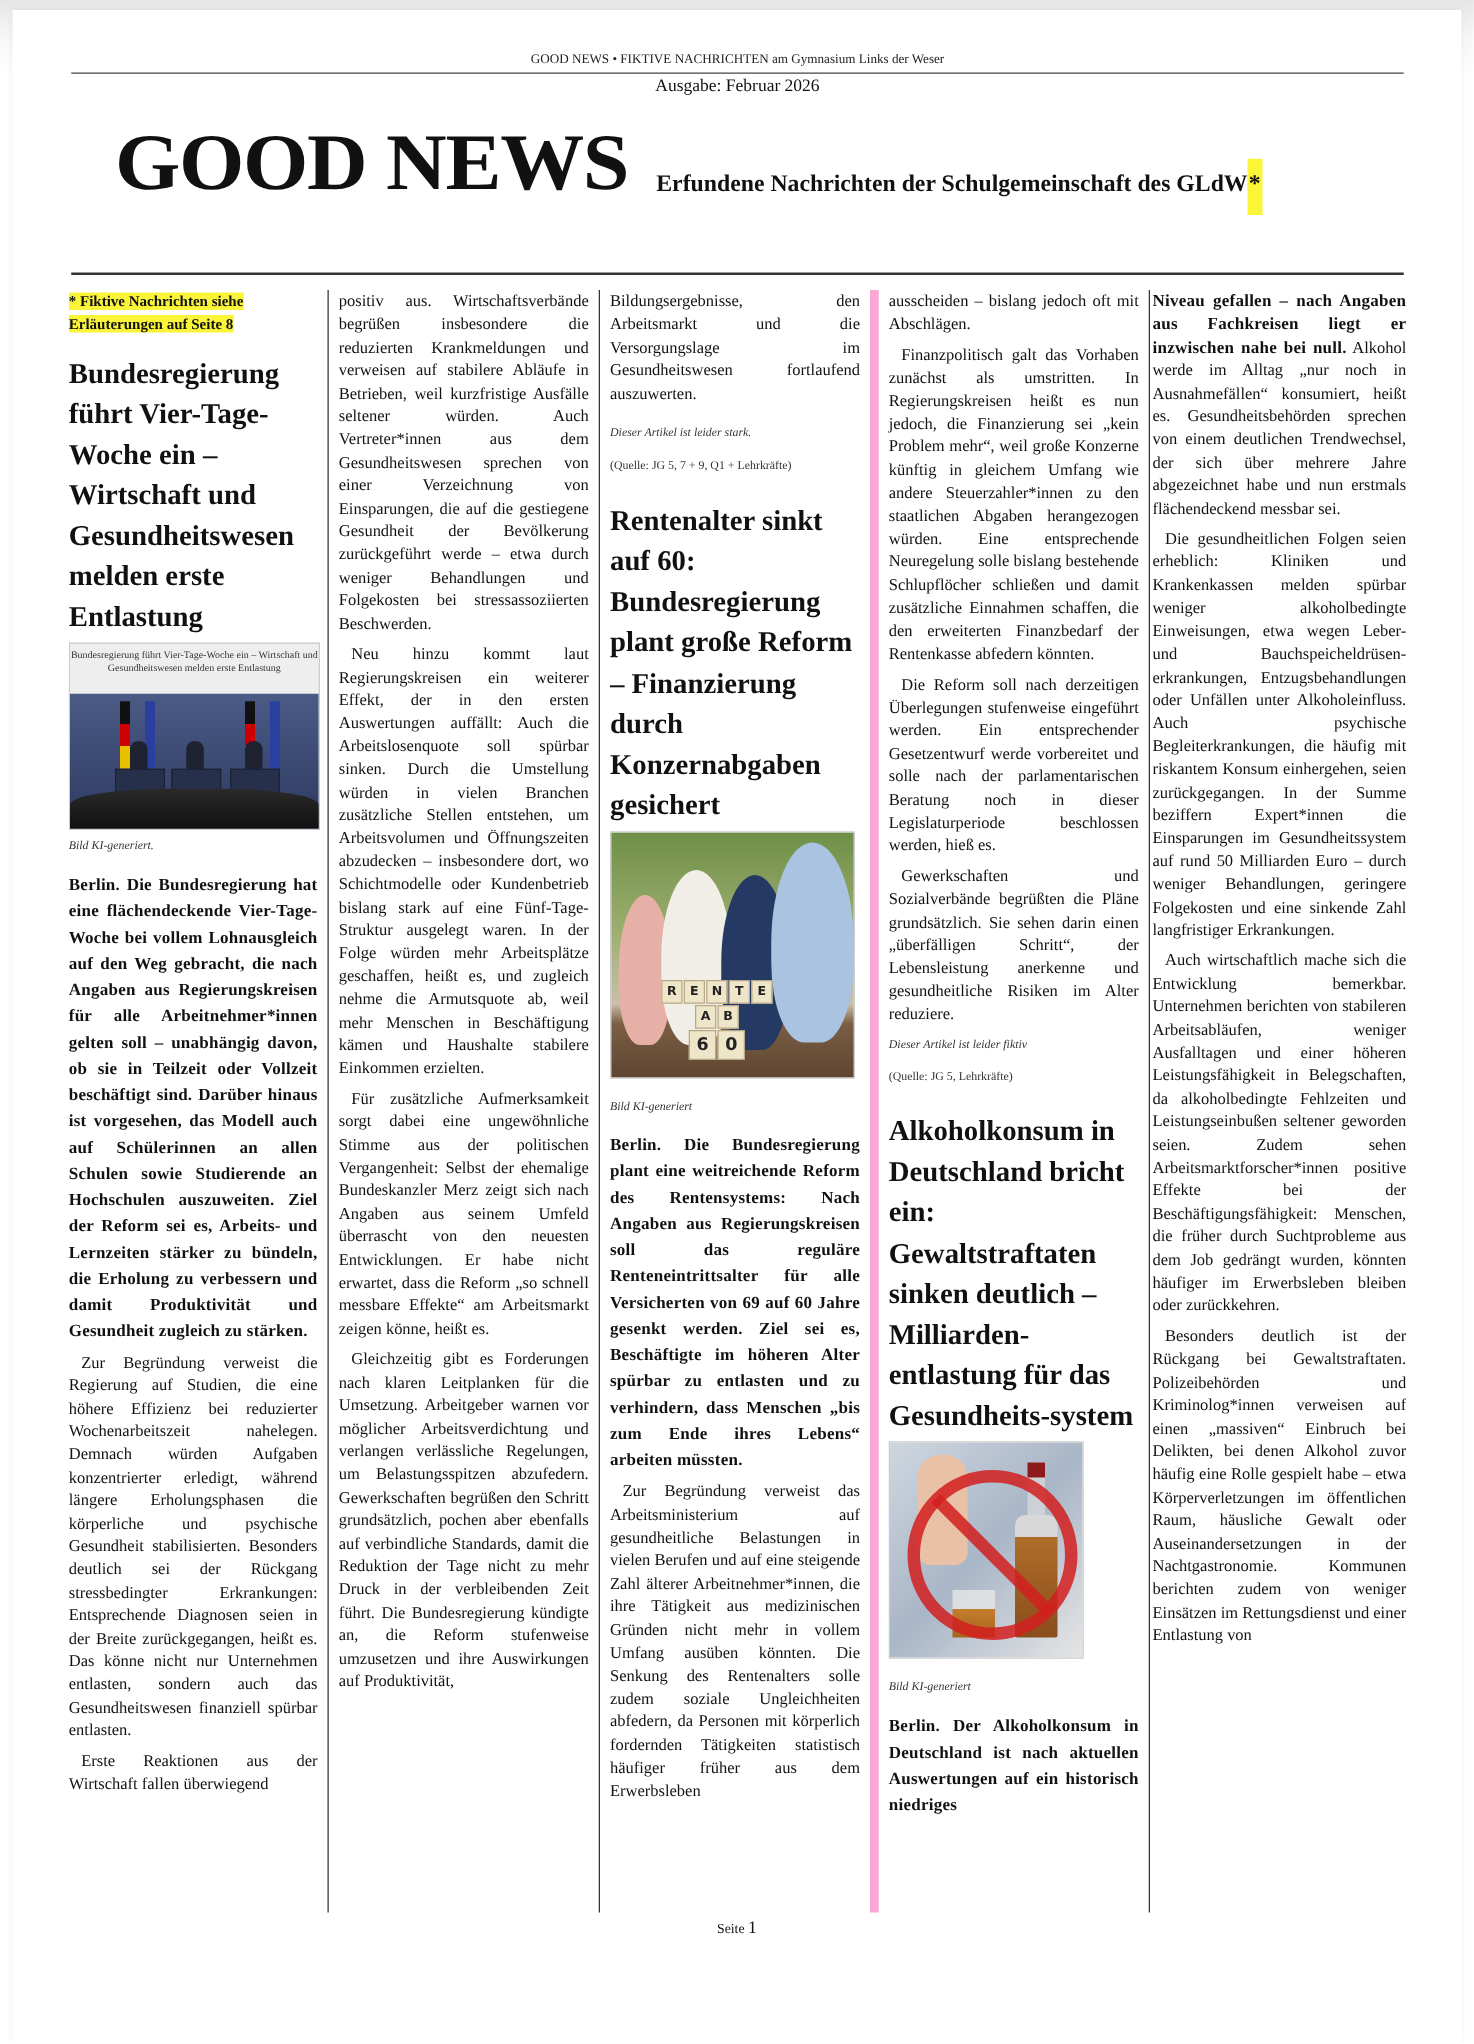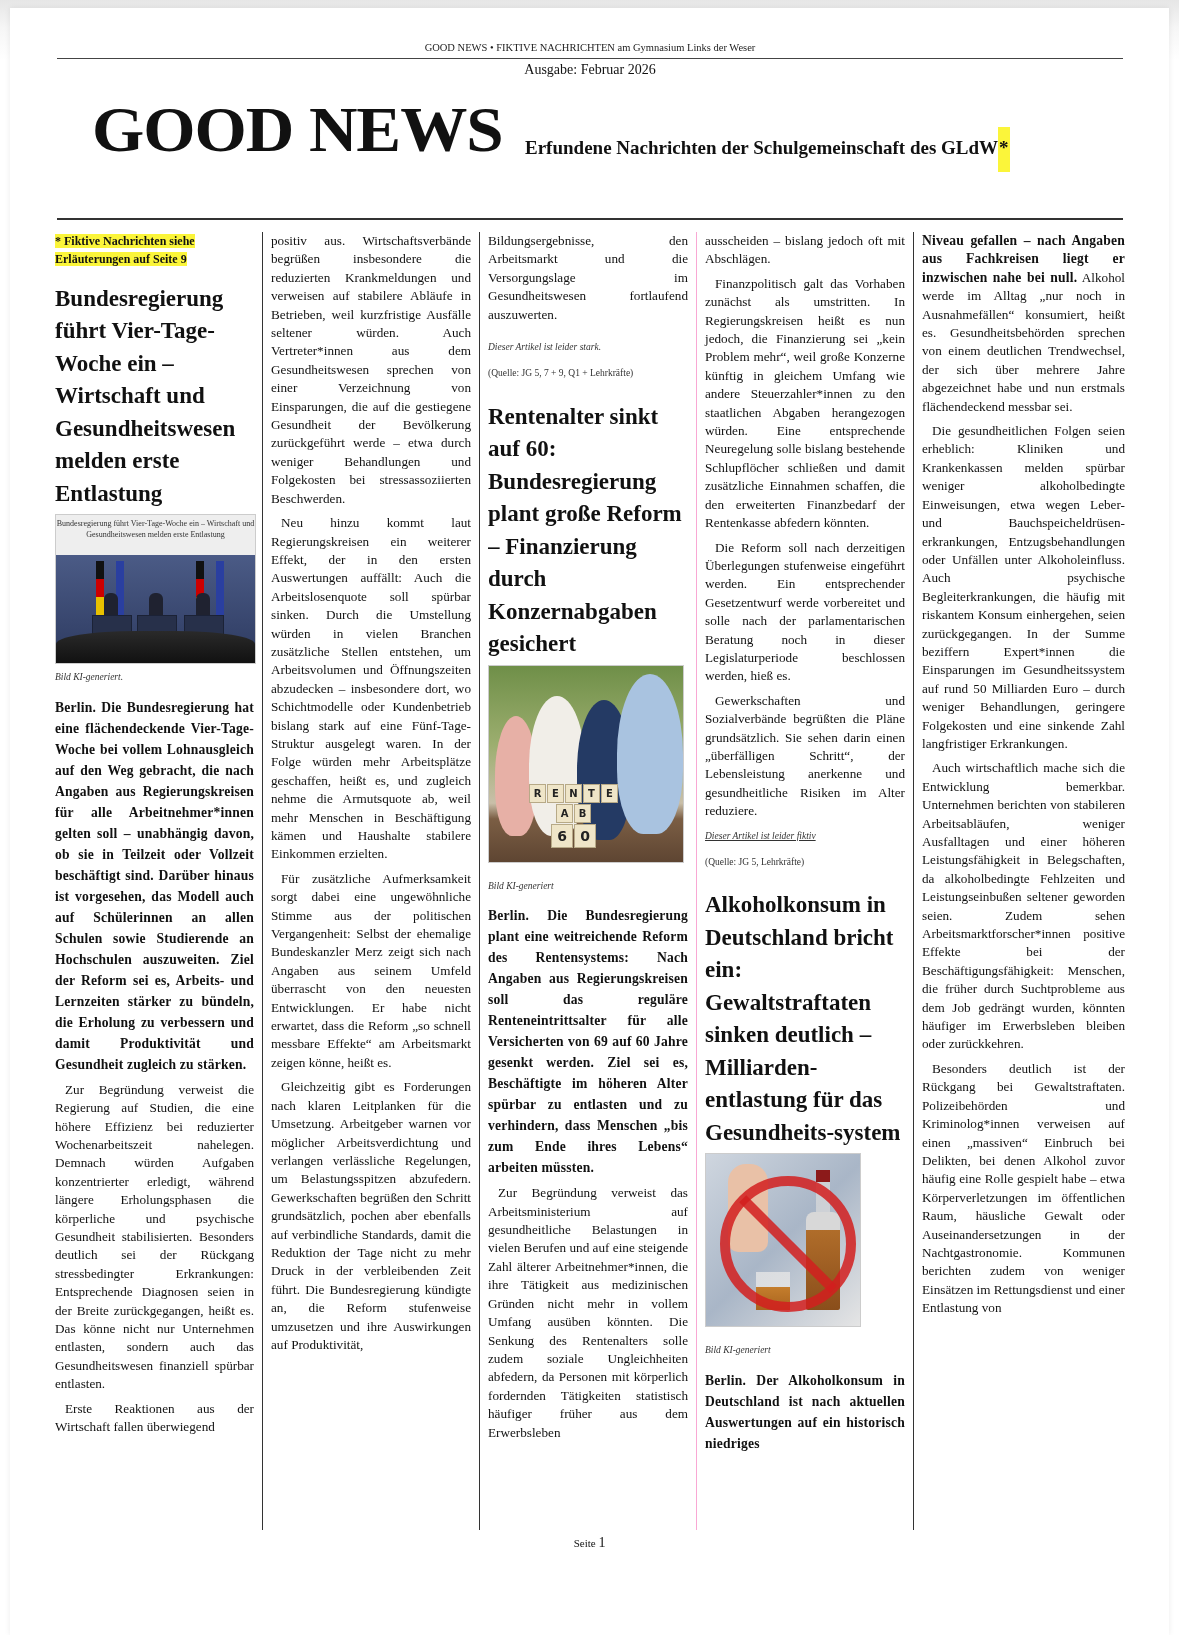--- a/index.html
+++ b/index.html
@@ -83,21 +83,21 @@
 <div class="issue">Ausgabe: Februar 2026</div>
 <div class="masthead">GOOD NEWS</div>
 <div class="tagline"><span>Erfundene Nachrichten der Schulgemeinschaft des GLdW</span><span class="hl">*</span></div>
 <div class="rule2"></div>
 
 <div class="columns">
 
   <div class="col c1 bordered">
     <div class="note">
       <span class="note-hl">* Fiktive Nachrichten siehe</span><br>
-      <span class="note-hl">Erläuterungen auf Seite 9</span>
+      <span class="note-hl">Erläuterungen auf Seite 8</span>
     </div>
     <h2 class="head">Bundesregierung führt Vier-Tage-Woche ein – Wirtschaft und Gesundheitswesen melden erste Entlastung</h2>
     <div class="photo photo1">
       <div class="ptitle">Bundesregierung führt Vier-Tage-Woche ein – Wirtschaft und Gesundheitswesen melden erste Entlastung</div>
       <div class="stage">
         <div class="flag" style="left:40px;background:linear-gradient(#111 33%,#c00 33%,#c00 66%,#e8c100 66%);"></div>
         <div class="flag" style="left:60px;background:#2a3fa0;"></div>
         <div class="flag" style="left:140px;background:linear-gradient(#111 33%,#c00 33%,#c00 66%,#e8c100 66%);"></div>
         <div class="flag" style="left:160px;background:#2a3fa0;"></div>
         <div class="speaker" style="left:48px;"></div>
@@ -142,26 +142,26 @@
         <div class="tile" style="left:85px;top:138px;">B</div>
         <div class="tile big" style="left:62px;top:158px;">6</div>
         <div class="tile big" style="left:85px;top:158px;">0</div>
       </div>
     </div>
     <div class="caption" style="margin-top:14px;">Bild KI-generiert</div>
     <p class="lead">Berlin. Die Bundesregierung plant eine weitreichende Reform des Rentensystems: Nach Angaben aus Regierungskreisen soll das reguläre Renteneintrittsalter für alle Versicherten von 69 auf 60 Jahre gesenkt werden. Ziel sei es, Beschäftigte im höheren Alter spürbar zu entlasten und zu verhindern, dass Menschen „bis zum Ende ihres Lebens“ arbeiten müssten.</p>
     <p>Zur Begründung verweist das Arbeitsministerium auf gesundheitliche Belastungen in vielen Berufen und auf eine steigende Zahl älterer Arbeitnehmer*innen, die ihre Tätigkeit aus medizinischen Gründen nicht mehr in vollem Umfang ausüben könnten. Die Senkung des Rentenalters solle zudem soziale Ungleichheiten abfedern, da Personen mit körperlich fordernden Tätigkeiten statistisch häufiger früher aus dem Erwerbsleben</p>
   </div>
 
-  <div class="col c4 bordered" style="border-left:1px solid #f9a8d4; padding-left:8px; left:641px;">
+  <div class="col c4 bordered" style="border-left:7px solid #f9a8d4; padding-left:8px; left:641px;">
     <p class="noind">ausscheiden – bislang jedoch oft mit Abschlägen.</p>
     <p>Finanzpolitisch galt das Vorhaben zunächst als umstritten. In Regierungskreisen heißt es nun jedoch, die Finanzierung sei „kein Problem mehr“, weil große Konzerne künftig in gleichem Umfang wie andere Steuerzahler*innen zu den staatlichen Abgaben herangezogen würden. Eine entsprechende Neuregelung solle bislang bestehende Schlupflöcher schließen und damit zusätzliche Einnahmen schaffen, die den erweiterten Finanzbedarf der Rentenkasse abfedern könnten.</p>
     <p>Die Reform soll nach derzeitigen Überlegungen stufenweise eingeführt werden. Ein entsprechender Gesetzentwurf werde vorbereitet und solle nach der parlamentarischen Beratung noch in dieser Legislaturperiode beschlossen werden, hieß es.</p>
     <p>Gewerkschaften und Sozialverbände begrüßten die Pläne grundsätzlich. Sie sehen darin einen „überfälligen Schritt“, der Lebensleistung anerkenne und gesundheitliche Risiken im Alter reduziere.</p>
-    <div class="fictive" style="margin-top:2px;text-decoration:underline;">Dieser Artikel ist leider fiktiv</div>
+    <div class="fictive" style="margin-top:2px;">Dieser Artikel ist leider fiktiv</div>
     <div class="source">(Quelle: JG 5, Lehrkräfte)</div>
     <h2 class="head">Alkoholkonsum in Deutschland bricht ein: Gewaltstraftaten sinken deutlich – Milliarden-entlastung für das Gesundheits-system</h2>
     <div class="photo photo3">
       <div class="hand"></div>
       <div class="bottle">
         <div class="neck"></div>
           <div class="cap"></div>
           <div class="body"></div>
       </div>
       <div class="glass"></div>

